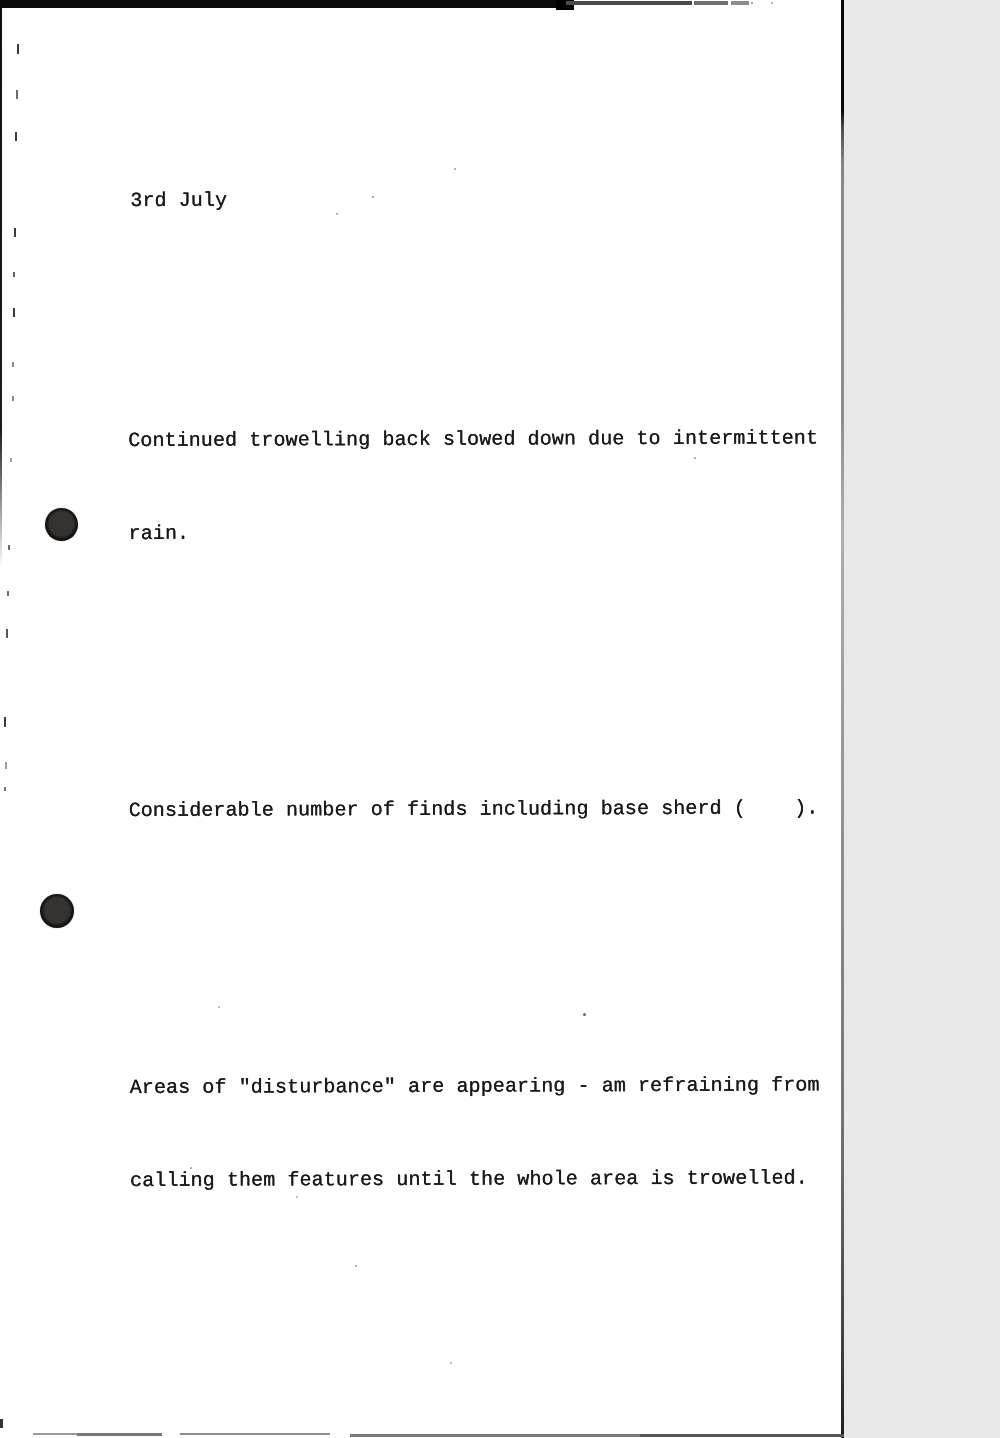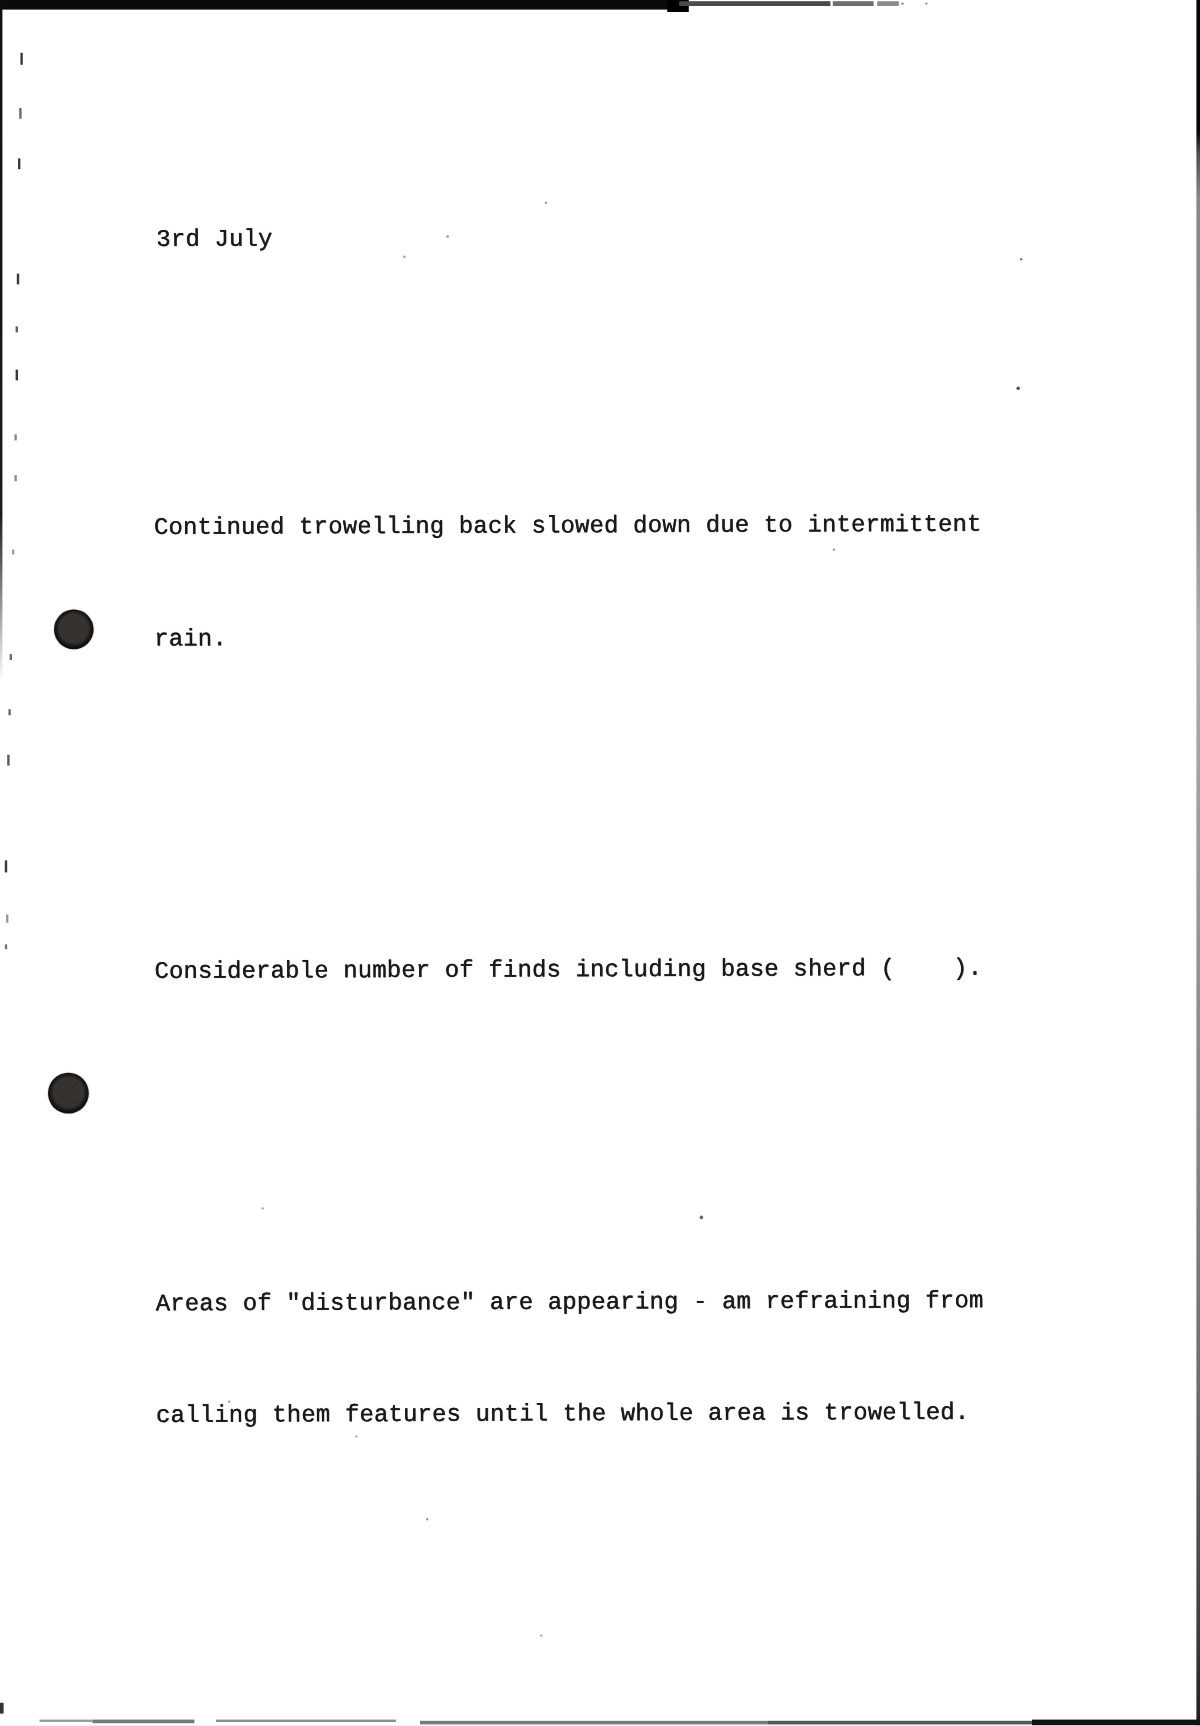--- a/index.html
+++ b/index.html
@@ -2,21 +2,21 @@
 <html><head>
 <meta charset="utf-8">
 <style>
   html, body {
     margin: 0;
     padding: 0;
     background: #e8e8e8;
   }
   .page {
     position: relative;
-    width: 1000px;
+    width: 844px;
     height: 1438px;
     background: #ffffff;
     overflow: hidden;
     font-family: "Liberation Mono", "DejaVu Sans Mono", monospace;
   }
 
   
   .text-block {
     position: absolute;
     left: 125px;

